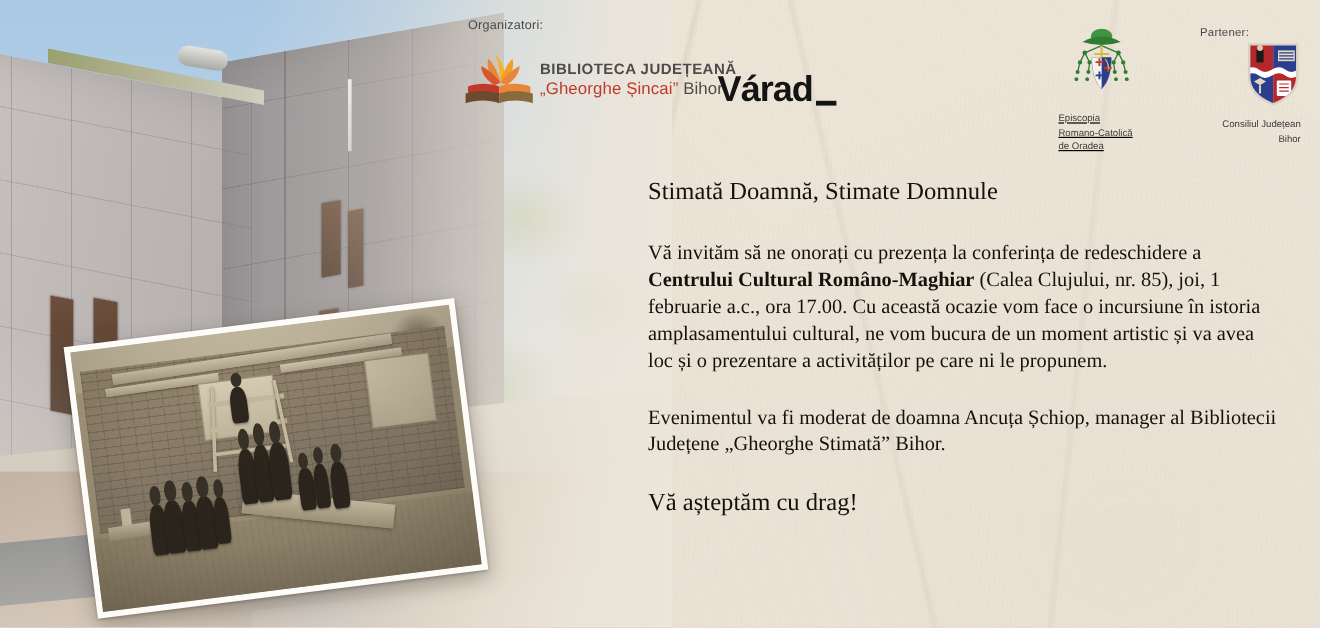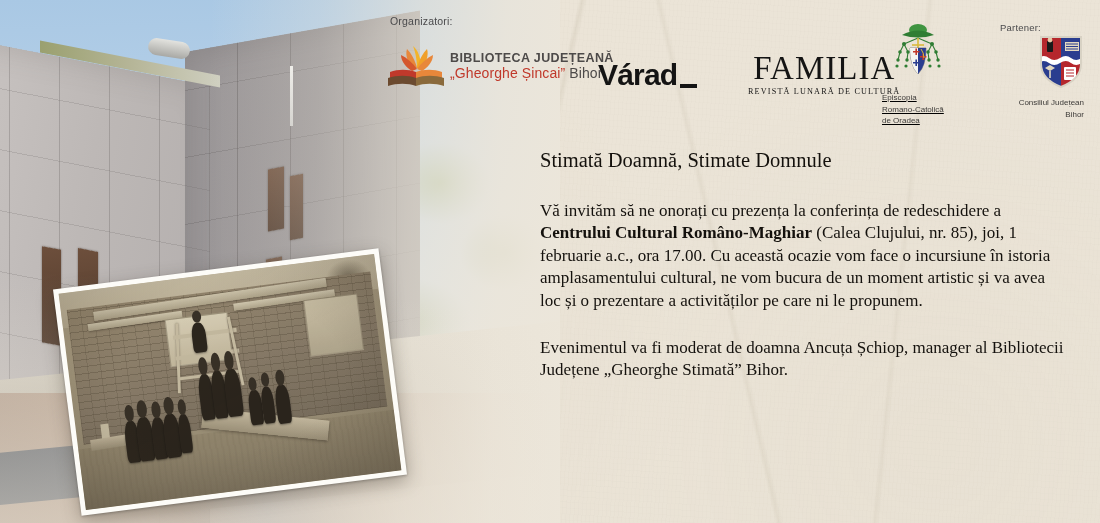--- a/index.html
+++ b/index.html
@@ -533,24 +533,20 @@
         <div class="bib-line1">BIBLIOTECA JUDEȚEANĂ</div>
         <div class="bib-line2"><span class="red">„Gheorghe Șincai”</span><span> Bihor</span></div>
       </div>
     </div>
 
     <div class="logo-varad">
       <span>Várad</span>
       <span class="varad-underscore"></span>
     </div>
 
-    <div class="logo-familia">
-      <div class="fam-title">FAMILIA</div>
-      <div class="fam-sub">REVISTĂ LUNARĂ DE CULTURĂ</div>
-    </div>
 
     <div class="logo-episcopia">
       <svg width="72" height="68" viewBox="0 0 72 68">
         <g stroke="#2f7d33" stroke-width="1.1" fill="none">
           <path d="M36 20 L22 26 M36 20 L50 26"></path>
           <path d="M22 26 L18 34 M22 26 L26 34 M50 26 L54 34 M50 26 L46 34"></path>
           <path d="M18 34 L16 42 M26 34 L25 42 M54 34 L56 42 M46 34 L47 42"></path>
         </g>
         <ellipse cx="36" cy="12" rx="9" ry="6" fill="#3f9440"></ellipse>
         <path d="M20 17 Q36 8 52 17 Q36 22 20 17 Z" fill="#2f7d33"></path>
@@ -628,15 +624,16 @@
     </div>
   </div>
 
   <div class="letter">
     <div class="salutation">Stimată Doamnă, Stimate Domnule</div>
 
     <div class="para"><span>Vă invităm să ne onorați cu prezența la conferința de redeschidere a </span><b>Centrului Cultural Româno-Maghiar</b><span> (Calea Clujului, nr. 85), joi, 1 februarie a.c., ora 17.00. Cu această ocazie vom face o incursiune în istoria amplasamentului cultural, ne vom bucura de un moment artistic și va avea loc și o prezentare a activităților pe care ni le propunem.</span></div>
 
     <div class="para">Evenimentul va fi moderat de doamna Ancuța Șchiop, manager al Bibliotecii Județene „Gheorghe Stimată” Bihor.</div>
 
+    <div class="closing">Vă așteptăm cu drag!</div>
   </div>
 
 </div>
 
 </body></html>

